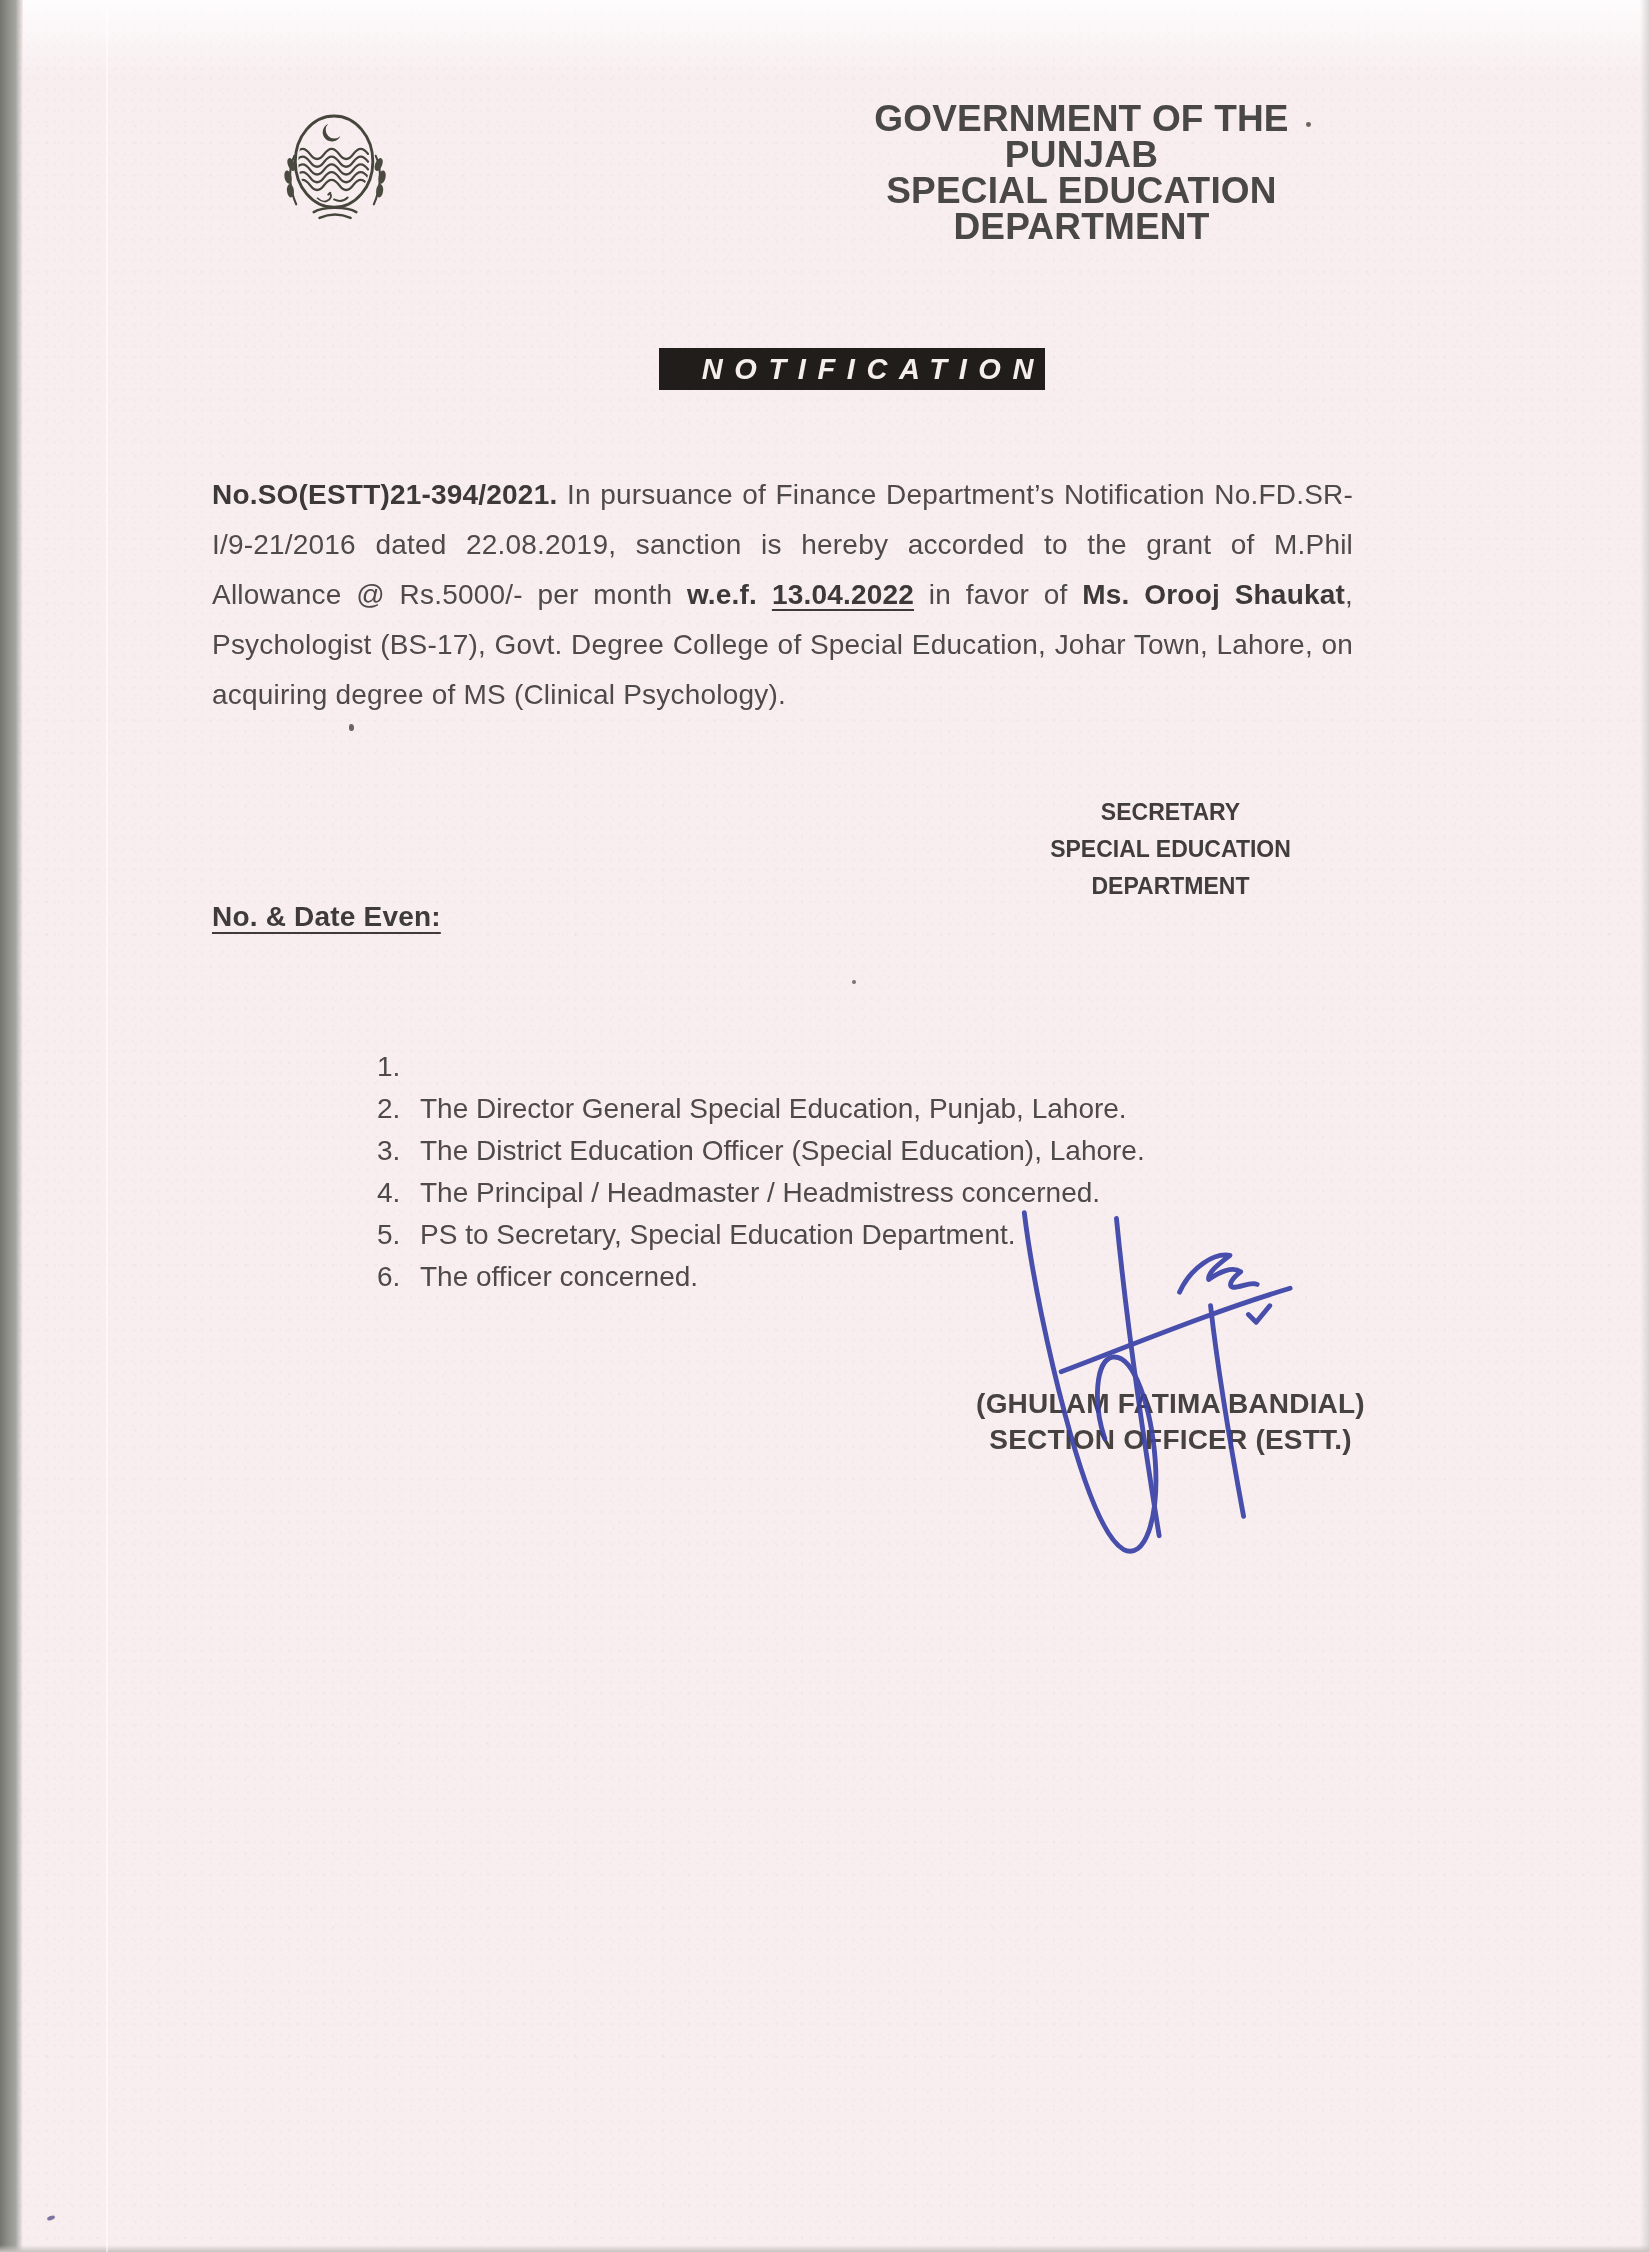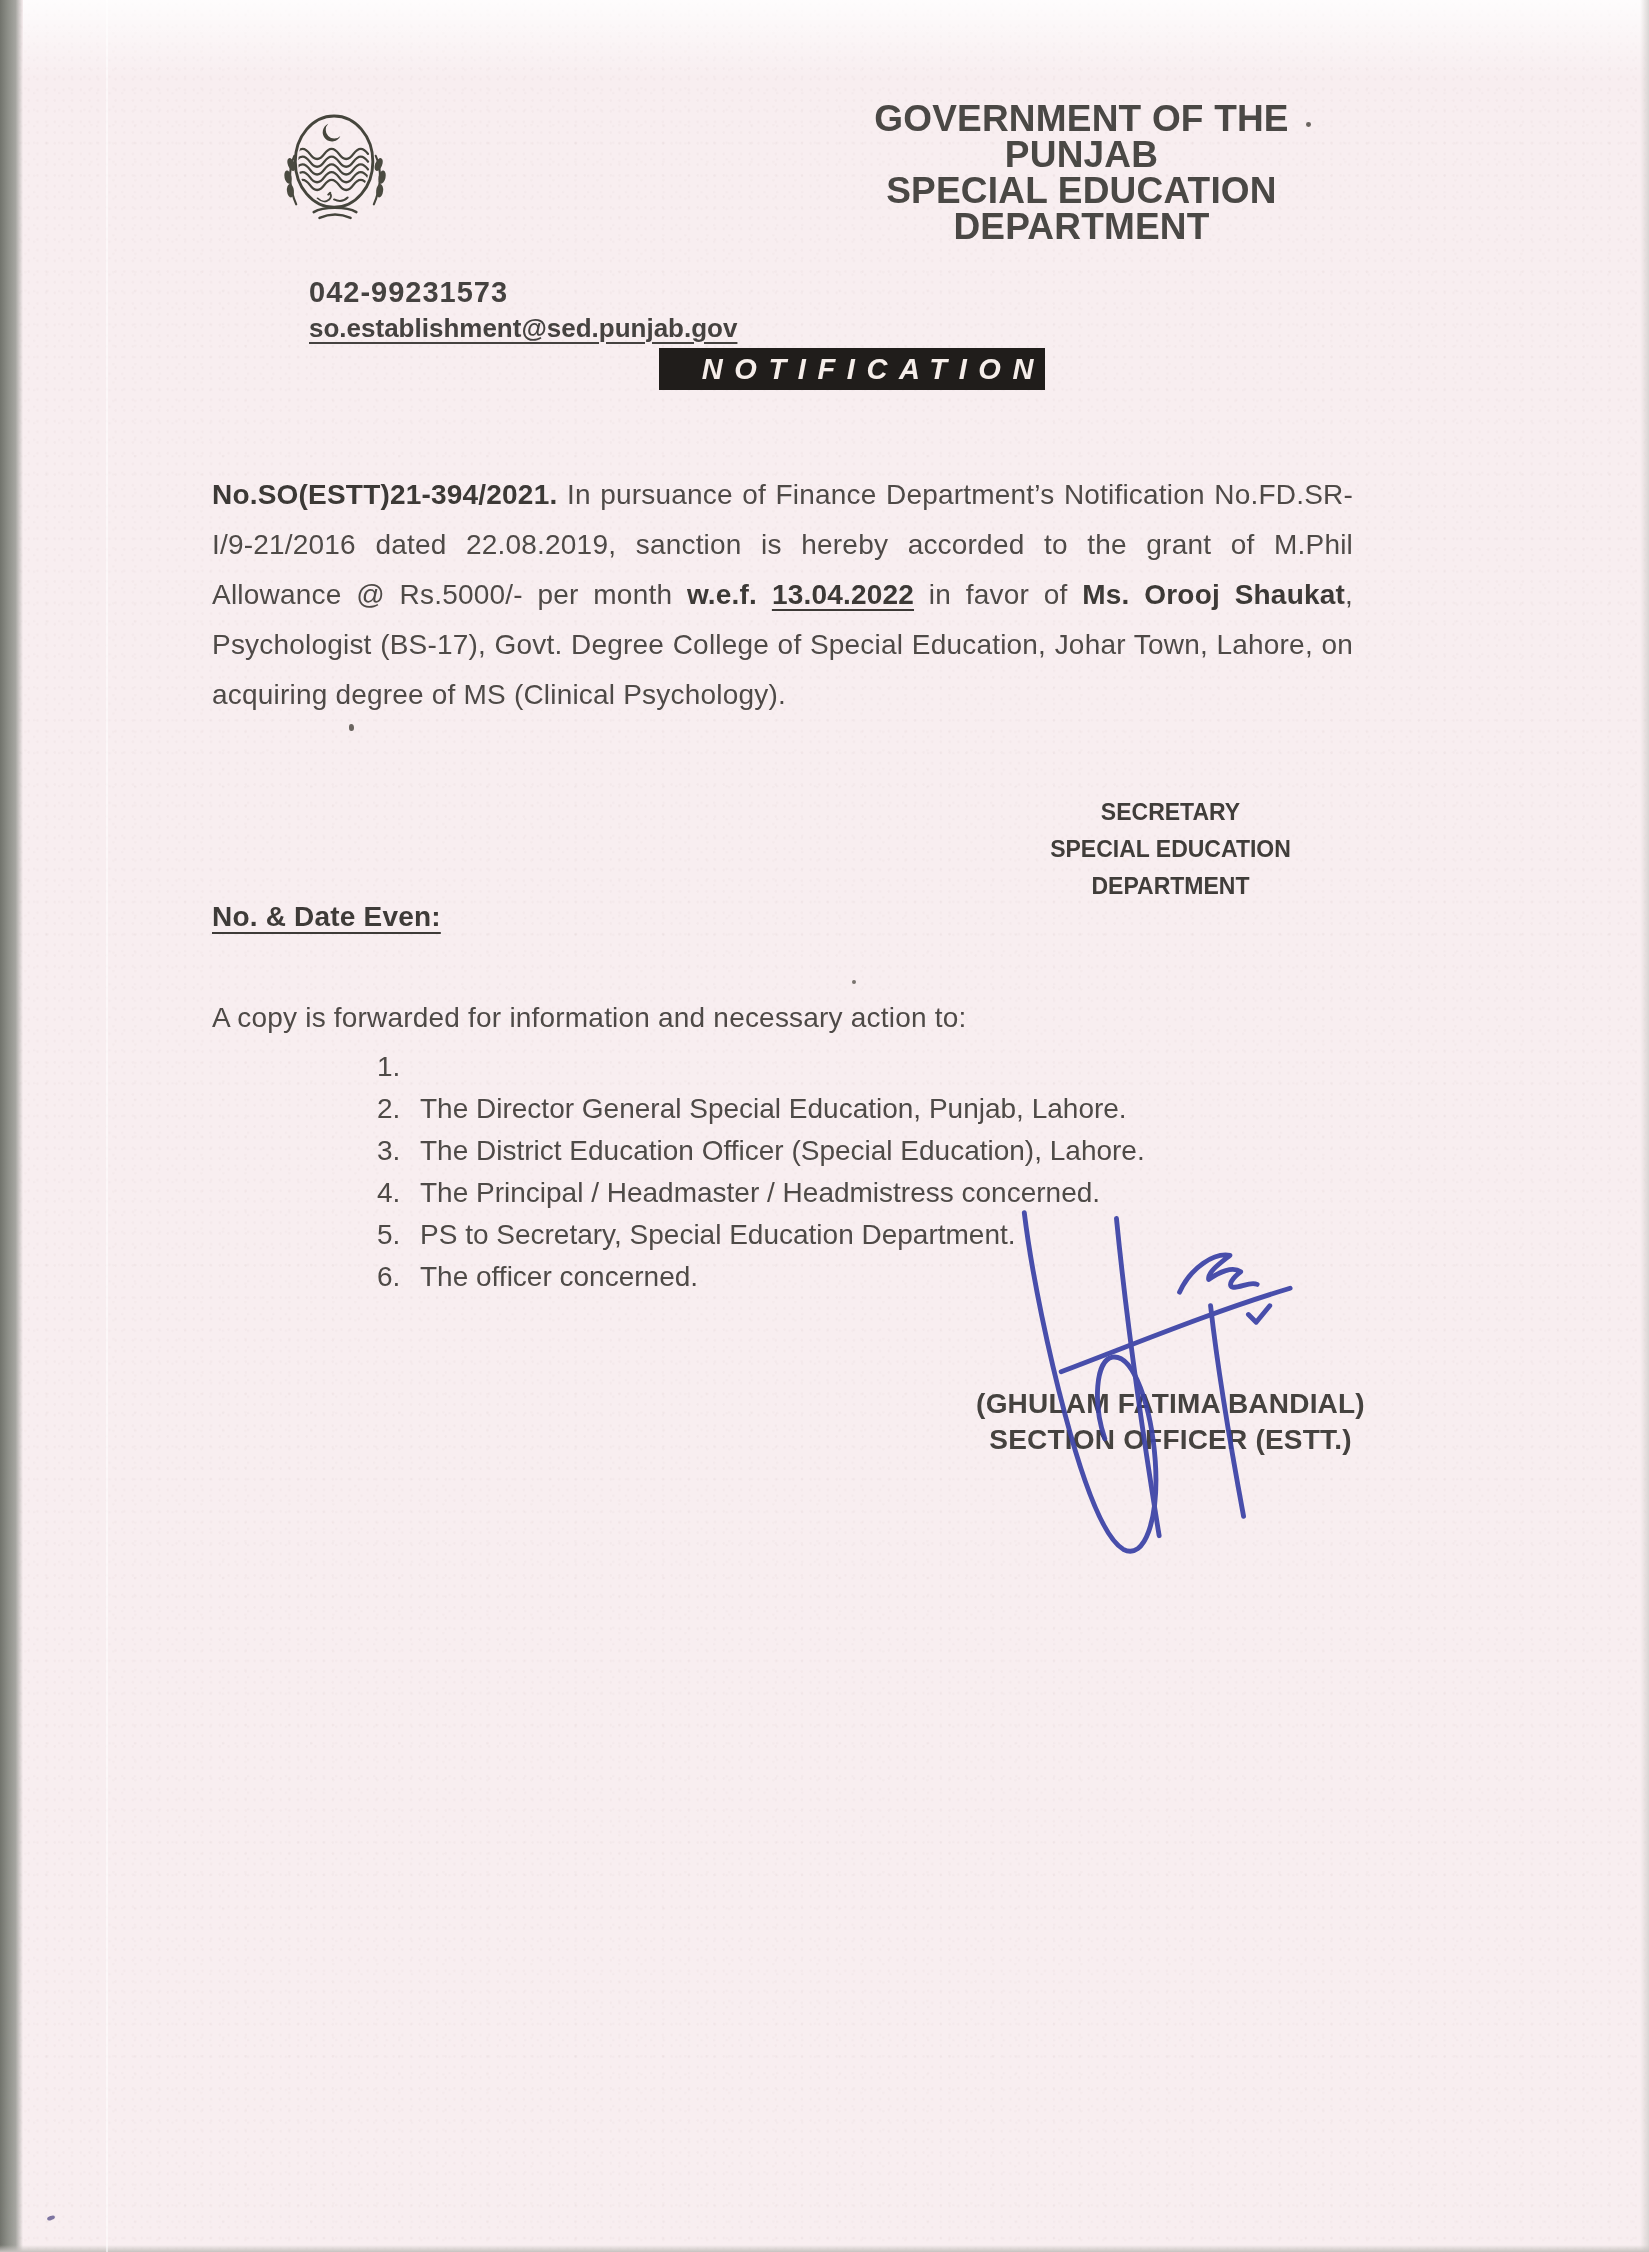--- a/index.html
+++ b/index.html
@@ -101,40 +101,35 @@
     <ellipse cx="111" cy="84" rx="3.6" ry="7" fill="#4a4a40" transform="rotate(6 111 84)"></ellipse>
     <path class="ink" stroke-width="2.6" d="M43,106 C53,100 77,100 87,106 M49,112 q16,-7 32,0"></path>
   </svg>
 
   <div class="org-block">
     <div class="org-line">GOVERNMENT OF THE PUNJAB</div>
     <div class="org-line">SPECIAL EDUCATION DEPARTMENT</div>
   </div>
 
 
-  <div class="contact">
-    <div class="phone">042-99231573</div>
-    <div class="email">so.establishment@sed.punjab.gov</div>
-  </div>
 
   <div class="banner">
     <span>NOTIFICATION</span>
   </div>
 
   <p class="body-para"><span class="b">No.SO(ESTT)21-394/2021.</span><span> In pursuance of Finance Department’s Notification No.FD.SR-I/9-21/2016 dated 22.08.2019, sanction is hereby accorded to the grant of M.Phil Allowance @ Rs.5000/- per month </span><span class="b">w.e.f.</span><span> </span><span class="eff-date">13.04.2022</span><span> in favor of </span><span class="b">Ms. Orooj Shaukat</span><span>, Psychologist (BS-17), Govt. Degree College of Special Education, Johar Town, Lahore, on acquiring degree of MS (Clinical Psychology).</span></p>
 
   <div class="signoff">
     <div>SECRETARY</div>
     <div>SPECIAL EDUCATION</div>
     <div>DEPARTMENT</div>
   </div>
 
   <div class="no-date">No. &amp; Date Even:</div>
 
-  <p class="copy-intro">A copy is forwarded for information and necessary action to:</p>
 
   <div class="dist-list">
     <div class="dist-row">
       <span class="dist-num">1.</span>
     </div>
     <div class="dist-row">
       <span class="dist-num">2.</span>
       <span>The Director General Special Education, Punjab, Lahore.</span>
     </div>
     <div class="dist-row">

